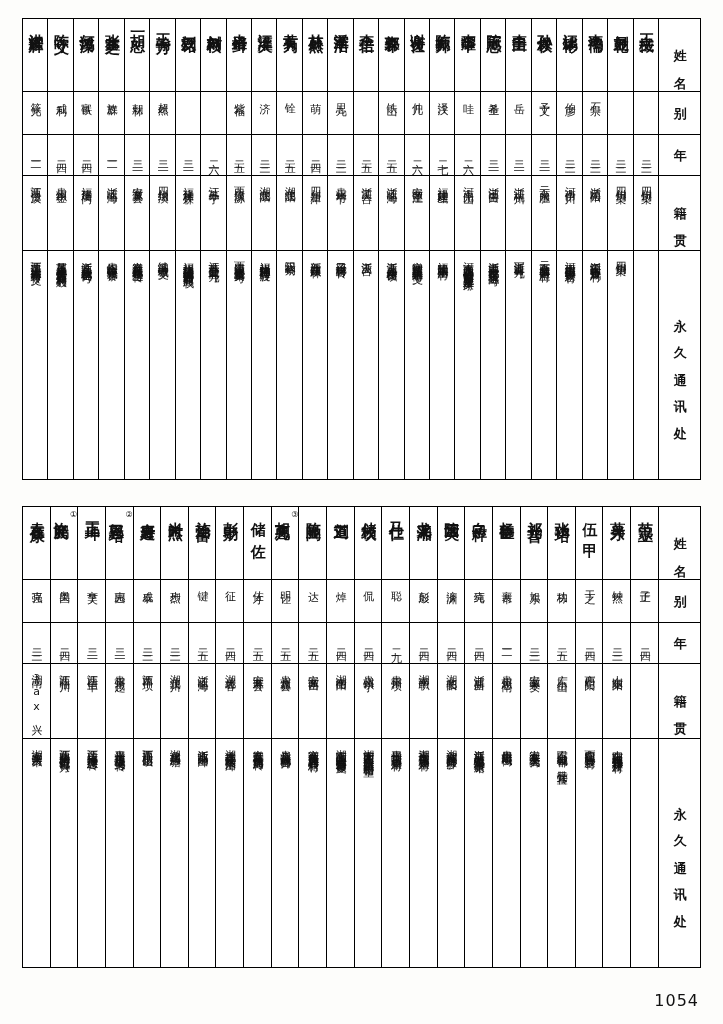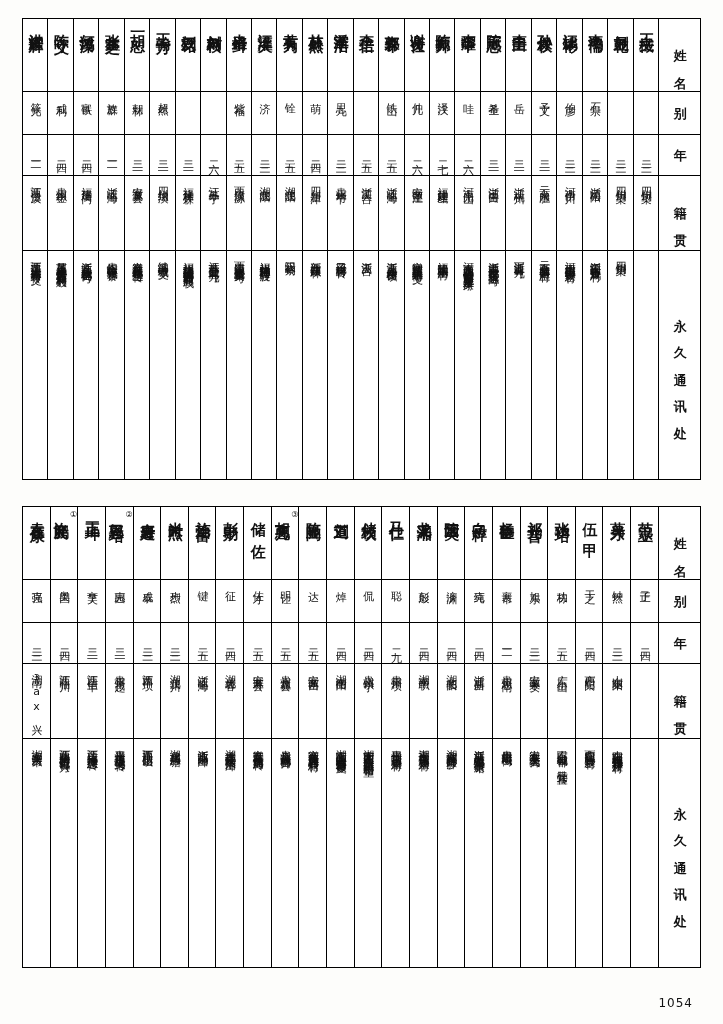--- a/index.html
+++ b/index.html
@@ -70,23 +70,23 @@
   .alias .cellwrap{ align-items:flex-start; padding-top:3px;}
   .name .cellwrap{ align-items:flex-start; padding-top:5px;}
 
   .sup{
     font-size:8px;
     vertical-align:top;
   }
   .block2{ margin-top:26px;}
   .pagenum{
     position:absolute;
-    right:30px;
+    right:24px;
     bottom:14px;
-    font-size:12px;
+    font-size:16px;
     letter-spacing:1px;
   }
   
   col.lab{ width:42px;}
 </style>
 </head>
 <body>
 
 <div class="page">
 

